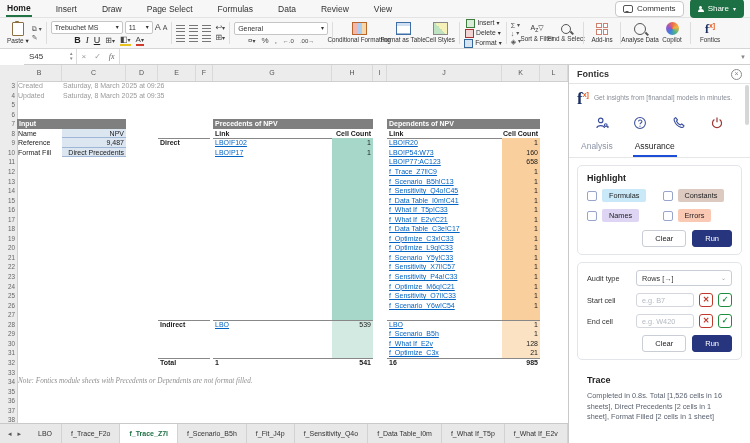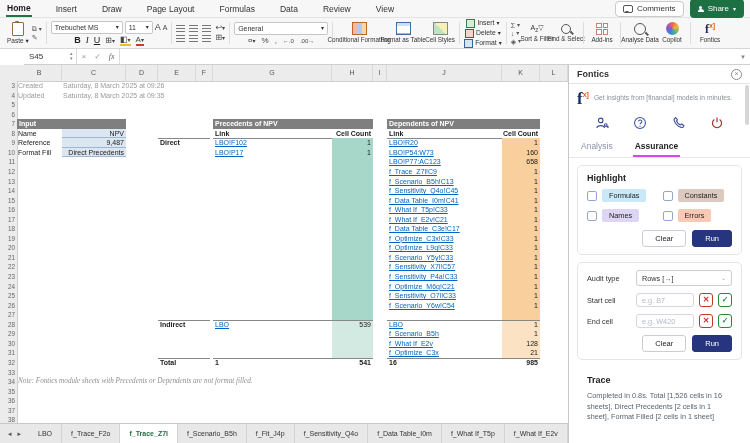--- a/index.html
+++ b/index.html
@@ -103,21 +103,21 @@
   .p-head{height:18px;display:flex;align-items:center;justify-content:space-between;padding:0 8px;
           border-bottom:1px solid #e4e4e4;}
   .p-title{font-weight:bold;font-size:9px;color:#333;}
   .p-close{width:9px;height:9px;border:1px solid #8a8a8a;border-radius:50%;color:#8a8a8a;font-size:7px;
            line-height:8px;text-align:center;}
   .p-logo{display:flex;align-items:center;gap:5px;padding:6px 8px 4px;}
   .p-tag{font-size:6.7px;color:#8a8f98;line-height:1.2;}
   .p-icons{display:flex;justify-content:space-around;align-items:center;padding:5px 14px 6px;}
   .p-tabs{display:flex;gap:18px;padding:2px 10px 0;border-bottom:1px solid #e6e6e6;}
   .p-tab{font-size:8.5px;color:#8a93a8;padding:3px 2px 4px;}
-  .p-tab.active{color:#1f1f1f;font-weight:bold;border-bottom:2px solid #d946ef;}
+  .p-tab.active{color:#1f1f1f;font-weight:normal;border-bottom:2px solid #1d4ed8;}
   .card{border:1px solid #e3e5ea;border-radius:5px;margin:7px 8px;padding:7px 9px;}
   .card-title{font-weight:bold;font-size:9px;color:#222;margin-bottom:6px;}
   .chips{display:grid;grid-template-columns:1fr 1fr;gap:7px 6px;}
   .chip{display:flex;align-items:center;gap:5px;}
   .cb{width:8px;height:8px;border:1px solid #97a5cc;border-radius:2px;background:#fff;flex:none;}
   .chip-label{font-size:7.3px;color:#222;padding:2px 7px;border-radius:2px;}
   .btnrow{display:flex;justify-content:flex-end;gap:6px;margin-top:8px;}
   .btn{font-size:7.5px;border-radius:3px;padding:3px 12px;border:1px solid #c9cdd6;background:#fff;color:#222;}
   .btn.primary{background:#26357e;border-color:#26357e;color:#fff;}
   .frow{display:flex;align-items:center;gap:5px;margin-bottom:7px;}
@@ -135,21 +135,21 @@
   svg.picon{display:block;}
 </style>
 </head>
 <body>
 
 <div class="menubar">
   <div class="menu-tabs" id="menu-tabs">
       <div class="menu-tab active">Home</div>
       <div class="menu-tab">Insert</div>
       <div class="menu-tab">Draw</div>
-      <div class="menu-tab">Page Layout</div>
+      <div class="menu-tab">Page Select</div>
       <div class="menu-tab">Formulas</div>
       <div class="menu-tab">Data</div>
       <div class="menu-tab">Review</div>
       <div class="menu-tab">View</div>
     </div>
   <div class="menu-right">
     <div class="comments-btn">
       <span class="bubble"></span>
       <span>Comments</span>
     </div>

